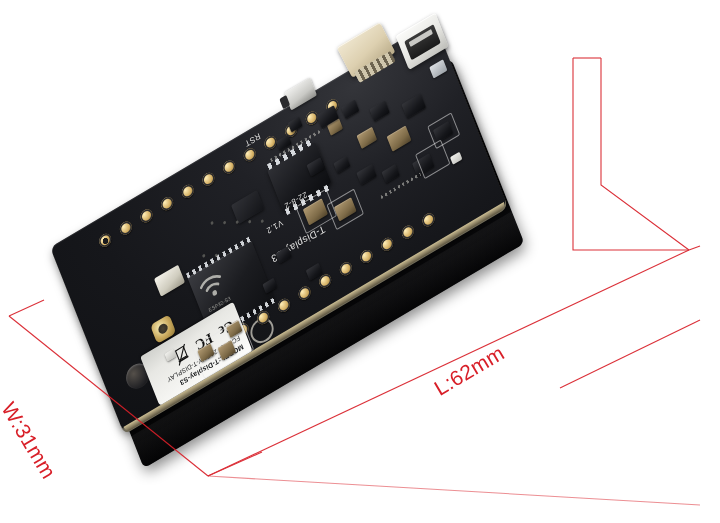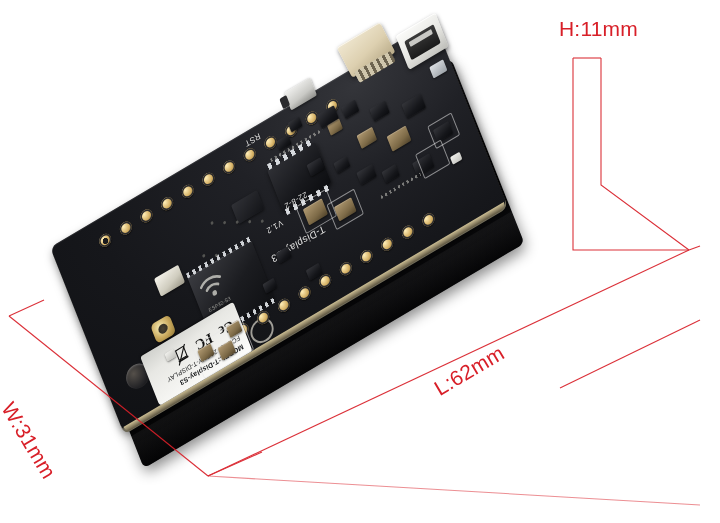--- a/index.html
+++ b/index.html
@@ -379,18 +379,17 @@
 
         <line x1="9" y1="316" x2="208" y2="476"></line>
 
         <line x1="9" y1="316" x2="44" y2="300"></line>
         <line x1="208" y1="476" x2="262" y2="452"></line>
         <line x1="560" y1="388" x2="700" y2="320"></line>
         <line x1="208" y1="476" x2="700" y2="505" opacity="0.55"></line>
       </g>
     </svg>
 
-    <div class="dimlabel" id="lbl-h">H:11mm</div>
     <div class="dimlabel" id="lbl-l">L:62mm</div>
     <div class="dimlabel" id="lbl-w">W:31mm</div>
   </div>
 
 </div>
 
 </body></html>

